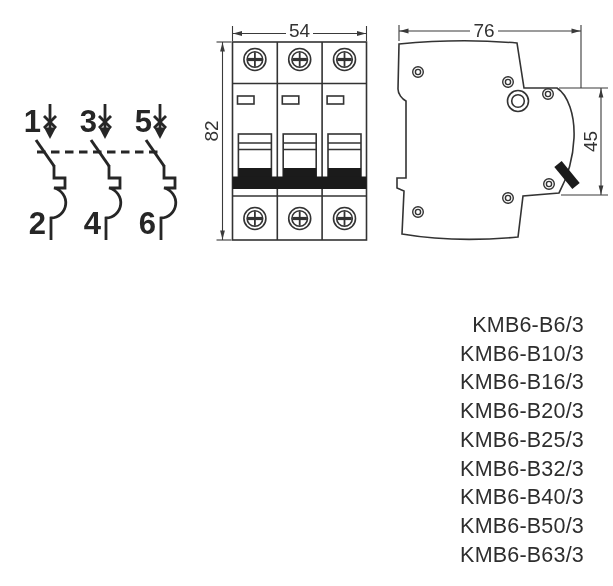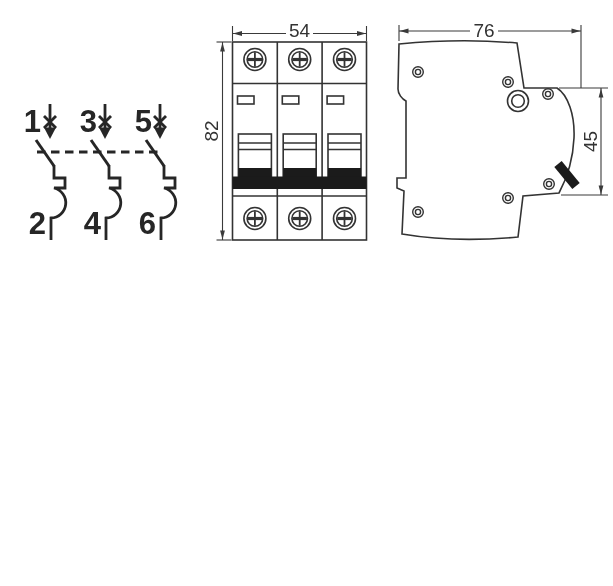--- a/index.html
+++ b/index.html
@@ -206,14 +206,25 @@
       <line x1="559" y1="88" x2="608" y2="88"></line>
       <line x1="561" y1="195" x2="608" y2="195"></line>
       <line x1="601" y1="88" x2="601" y2="195"></line>
       <polygon points="601,88.5 598.6,97.5 603.4,97.5" fill="#3a3a3a" stroke="none"></polygon>
       <polygon points="601,194.5 598.6,185.5 603.4,185.5" fill="#3a3a3a" stroke="none"></polygon>
       <text class="dim-label" transform="translate(597 141.5) rotate(-90)" text-anchor="middle" stroke="none">45</text>
     </g>
   </g>
 </svg>
 
+  <div class="models">
+    <div>KMB6-B6/3</div>
+    <div>KMB6-B10/3</div>
+    <div>KMB6-B16/3</div>
+    <div>KMB6-B20/3</div>
+    <div>KMB6-B25/3</div>
+    <div>KMB6-B32/3</div>
+    <div>KMB6-B40/3</div>
+    <div>KMB6-B50/3</div>
+    <div>KMB6-B63/3</div>
+  </div>
 
 </div>
 
 </body></html>

